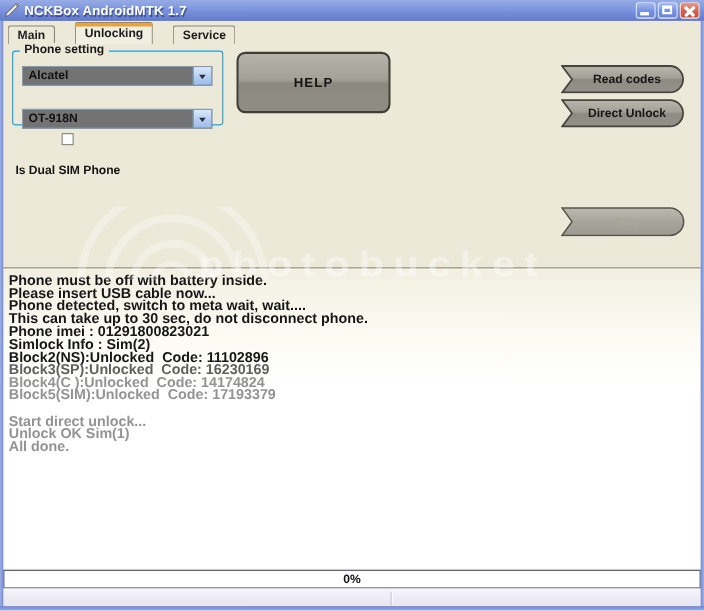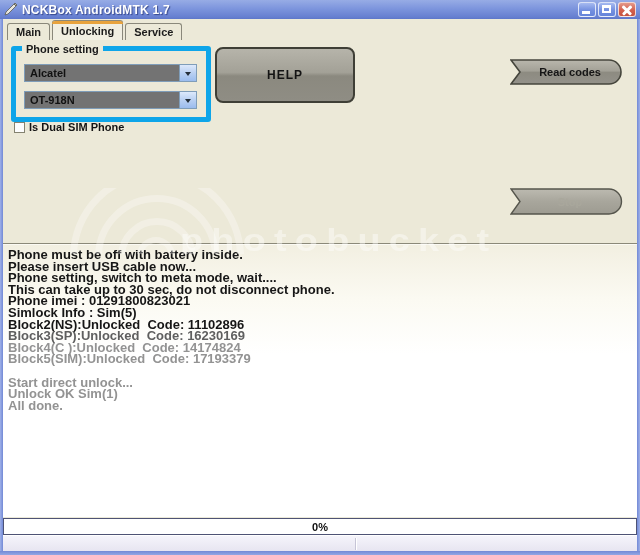--- a/index.html
+++ b/index.html
@@ -34,40 +34,40 @@
   .winbtn.close::before{transform:rotate(45deg);}
   .winbtn.close::after{transform:rotate(-45deg);}
   
   .frame-l,.frame-r{position:absolute;top:19px;bottom:0;width:3px;background:linear-gradient(90deg,#9fb1e8,#7289d6);z-index:9;}
   .frame-l{left:0;}
   .frame-r{right:0;background:linear-gradient(90deg,#7289d6,#9fb1e8);}
   .frame-b{position:absolute;left:0;right:0;bottom:0;height:4px;background:linear-gradient(#7289d6,#93a7e4);z-index:9;}
   
   .tabstrip{position:absolute;left:3px;top:20px;right:3px;height:20px;display:flex;align-items:flex-end;padding-left:4px;box-sizing:border-box;}
   .tab{
-    position:relative;height:17px;box-sizing:border-box;margin-right:2px;
+    position:relative;height:17px;box-sizing:border-box;margin-right:18px;
     border:1px solid #8a887b;border-bottom:none;border-radius:3px 3px 0 0;
     background:#ece9d8;padding:2px 8px 0 8px;
     font-size:11px;font-weight:bold;color:#1c1c1c;cursor:pointer;z-index:1;
   }
   .tab.active{
     height:20px;padding-top:4px;background:#f1efe2;z-index:3;
   }
   .tab.active::before{
     content:"";position:absolute;top:0;left:-1px;right:-1px;height:3px;
     background:#e8a33d;border-radius:3px 3px 0 0;
   }
   
   .panel{
     position:absolute;left:3px;right:3px;top:40px;height:203px;background:#ece9d8;
     border-bottom:1px solid #8b8979;box-shadow:0 1px 0 #fbfaf3;z-index:2;
   }
   .groupbox{
     position:absolute;left:8px;top:6px;width:190px;height:66px;
-    border:5px solid #0ea5e9;border-radius:3px;
+    border:1px solid #0ea5e9;border-radius:3px;
   }
   .groupbox .legend{
     position:absolute;top:-8px;left:6px;background:#ece9d8;padding:0 4px;
     font-size:11px;font-weight:bold;color:#1a1a1a;
   }
   .combo{
     position:absolute;left:8px;width:173px;height:18px;background:#737373;
     border:1px solid #7f9db9;display:flex;box-sizing:border-box;cursor:pointer;
   }
   .combo .combo-text{flex:1;font-size:11px;font-weight:bold;color:#111;padding:2px 0 0 5px;white-space:nowrap;overflow:hidden;}
@@ -86,21 +86,21 @@
   }
   .ribbon{position:absolute;left:507px;width:114px;height:26px;cursor:pointer;}
   .ribbon svg{position:absolute;left:0;top:0;}
   .ribbon .rlabel{
     position:absolute;left:14px;right:8px;top:0;bottom:0;
     display:flex;align-items:center;justify-content:center;
     font-size:11px;font-weight:bold;color:#161616;white-space:nowrap;
   }
   .ribbon.disabled{cursor:default;}
   .ribbon.disabled .rlabel{color:#a9a79c;}
-  .checkbox-row{position:absolute;left:11px;top:81px;display:flex;align-items:center;gap:4px;cursor:pointer;}
+  .checkbox-row{position:absolute;left:11px;top:81px;display:flex;align-items:center;gap:17px;cursor:pointer;flex-direction:column;}
   .checkbox-box{width:11px;height:11px;background:#fdfdfd;border:1px solid #848270;box-sizing:border-box;}
   .checkbox-label{font-size:11px;font-weight:bold;color:#141414;}
   
   .watermark{position:absolute;left:58px;top:188px;width:524px;height:66px;overflow:hidden;pointer-events:none;z-index:6;}
   .wm-ring{position:absolute;border-radius:50%;border:7px solid rgba(255,255,255,.30);}
   .wm-r1{left:12px;top:-18px;width:160px;height:160px;}
   .wm-r2{left:37px;top:7px;width:110px;height:110px;}
   .wm-r3{left:60px;top:30px;width:64px;height:64px;}
   .wm-r4{left:79px;top:49px;width:26px;height:26px;border-width:6px;}
   .wm-text{
@@ -162,21 +162,21 @@
   <div class="panel">
 
     <div class="groupbox">
       <span class="legend">Phone setting</span>
       <div class="combo" style="top:13px;">
         <span class="combo-text">Alcatel</span>
         <span class="combo-btn">
             <span class="arrow-down"></span>
           </span>
       </div>
-      <div class="combo" style="top:40px;justify-content:flex-end;">
+      <div class="combo" style="top:52px;justify-content:flex-end;">
         <span class="combo-text">OT-918N</span>
         <span class="combo-btn">
             <span class="arrow-down"></span>
           </span>
       </div>
     </div>
 
     <div class="help-btn">HELP</div>
 
     <div class="ribbon" style="top:19px;height:26px;text-align:center;">
@@ -187,20 +187,26 @@
               <stop offset="0.45" stop-color="#a3a197"></stop>
             <stop offset="0.52" stop-color="#8d8b81"></stop>
               <stop offset="1" stop-color="#93918a"></stop>
           </linearGradient>
         </defs>
         <path d="M1,1 H99 A12,12 0 0 1 99,25 H1 L10,13 Z" fill="url(#g1)" stroke="#45453c" stroke-width="1.6"></path>
       </svg>
       <span class="rlabel">Read codes</span>
     </div>
 
+    <div class="ribbon" style="top:50px;height:26px;">
+      <svg width="114" height="26" viewBox="0 0 114 26">
+        <path d="M1,1 H99 A12,12 0 0 1 99,25 H1 L10,13 Z" fill="url(#g1)" stroke="#45453c" stroke-width="1.6"></path>
+      </svg>
+      <span class="rlabel">Direct Unlock</span>
+    </div>
 
     <div class="checkbox-row">
       <span class="checkbox-box"></span>
       <span class="checkbox-label">Is Dual SIM Phone</span>
     </div>
 
     <div class="ribbon disabled" style="top:148px;height:27px;">
       <svg width="114" height="27" viewBox="0 0 114 27">
         <defs>
           <linearGradient id="g2" x1="0" y1="0" x2="0" y2="1">
@@ -219,24 +225,24 @@
     <div class="wm-ring wm-r1"></div>
     <div class="wm-ring wm-r2"></div>
     <div class="wm-ring wm-r3"></div>
     <div class="wm-ring wm-r4"></div>
     <span class="wm-text">photobucket</span>
   </div>
 
   <div class="log">
     <div class="log-line tone-black">Phone must be off with battery inside.</div>
     <div class="log-line tone-black">Please insert USB cable now...</div>
-    <div class="log-line tone-black">Phone setting, switch to meta mode, wait....</div>
+    <div class="log-line tone-black">Phone detected, switch to meta wait, wait....</div>
     <div class="log-line tone-black">This can take up to 30 sec, do not disconnect phone.</div>
     <div class="log-line tone-black">Phone imei : 01291800823021</div>
-    <div class="log-line tone-black">Simlock Info : Sim(5)</div>
+    <div class="log-line tone-black">Simlock Info : Sim(2)</div>
     <div class="log-line tone-black">Block2(NS):Unlocked  Code: 11102896</div>
     <div class="log-line tone-dim">Block3(SP):Unlocked  Code: 16230169</div>
     <div class="log-line tone-gray">Block4(C ):Unlocked  Code: 14174824</div>
     <div class="log-line tone-gray">Block5(SIM):Unlocked  Code: 17193379</div>
     <div class="log-line tone-gray"></div>
     <div class="log-line tone-gray">Start direct unlock...</div>
     <div class="log-line tone-gray">Unlock OK Sim(1)</div>
     <div class="log-line tone-gray">All done.</div>
   </div>
 

